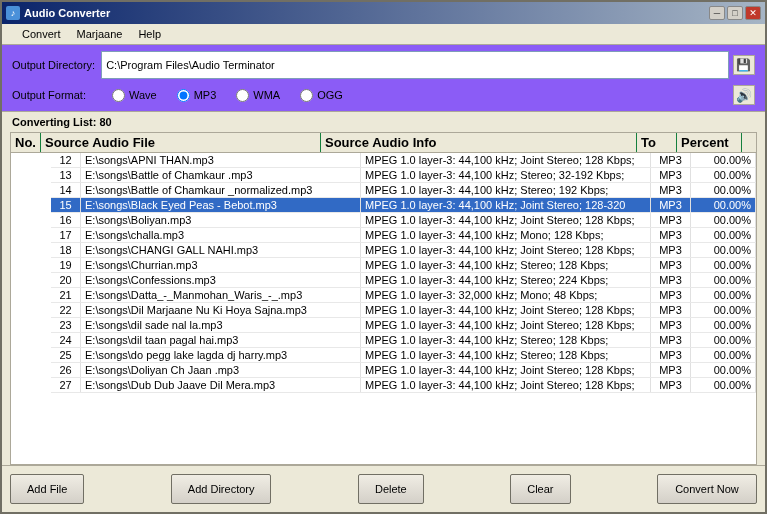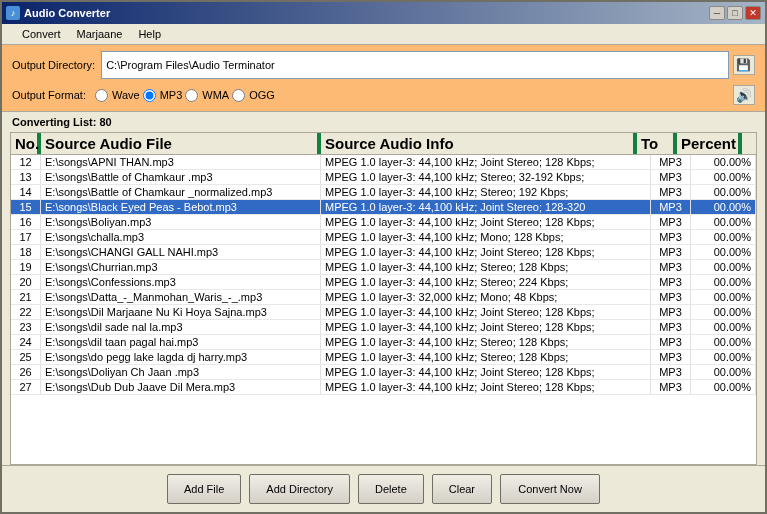--- a/index.html
+++ b/index.html
@@ -76,21 +76,21 @@
       flex-shrink: 0;
     }
     .menu-item {
       padding: 2px 8px;
       cursor: pointer;
       font-size: 11px;
       color: #000;
     }
 
     .toolbar {
-      background: #fdba74;
+      background: #8b5cf6;
       border-bottom: 1px solid #aca899;
       padding: 6px 10px;
       flex-shrink: 0;
     }
     .output-dir-row {
       display: flex;
       align-items: center;
       margin-bottom: 6px;
     }
     .output-dir-label {
@@ -115,21 +115,21 @@
       border: 1px solid #aca899;
       cursor: pointer;
       display: flex;
       align-items: center;
       justify-content: center;
       font-size: 12px;
     }
     .format-row {
       display: flex;
       align-items: center;
-      gap: 3px;
+      gap: 20px;
     }
     .format-label {
       font-size: 11px;
       margin-right: 6px;
     }
     .radio-group {
       display: flex;
       align-items: center;
       gap: 2px;
     }
@@ -165,29 +165,30 @@
     }
     .table-header {
       display: grid;
       grid-template-columns: 30px 280px 1fr 40px 65px 14px;
       background: #ece9d8;
       border-bottom: 1px solid #aca899;
       flex-shrink: 0;
     }
     .th {
       padding: 2px 4px;
-      font-size: 15px;
+      font-size: 13px;
       font-weight: bold;
-      border-right: 4px solid #15803d;
+      border-right: 1px solid #15803d;
       color: #000;
     }
     .table-body {
       flex: 1;
       overflow-y: auto;
       overflow-x: hidden;
+      margin-left: 40px;
     }
     .table-row {
       display: grid;
       grid-template-columns: 30px 280px 1fr 40px 65px;
       border-bottom: 1px solid #e8e8e8;
     }
     .table-row.selected {
       background: #316ac5;
       color: white;
     }
@@ -203,21 +204,21 @@
     .td.to { text-align: center; }
     .td.pct { text-align: right; }
 
     .table-body::-webkit-scrollbar { width: 14px; }
     .table-body::-webkit-scrollbar-track { background: #ece9d8; }
     .table-body::-webkit-scrollbar-thumb { background: #aca899; border: 1px solid #716f64; }
 
     .action-bar {
       display: flex;
       align-items: center;
-      justify-content: center;
+      justify-content: space-between;
       gap: 8px;
       padding: 8px;
       flex-shrink: 0;
       background: #ece9d8;
       border-top: 1px solid #aca899;
     }
     .action-btn {
       height: 30px;
       padding: 0 16px;
       background: linear-gradient(to bottom, #f0ede4, #d4d0c8);

